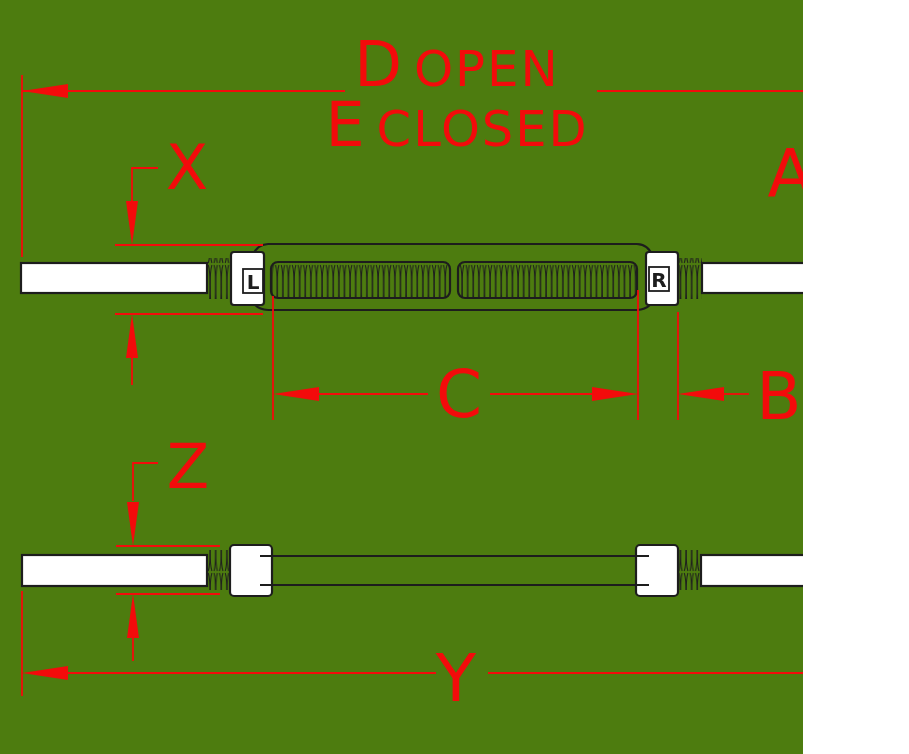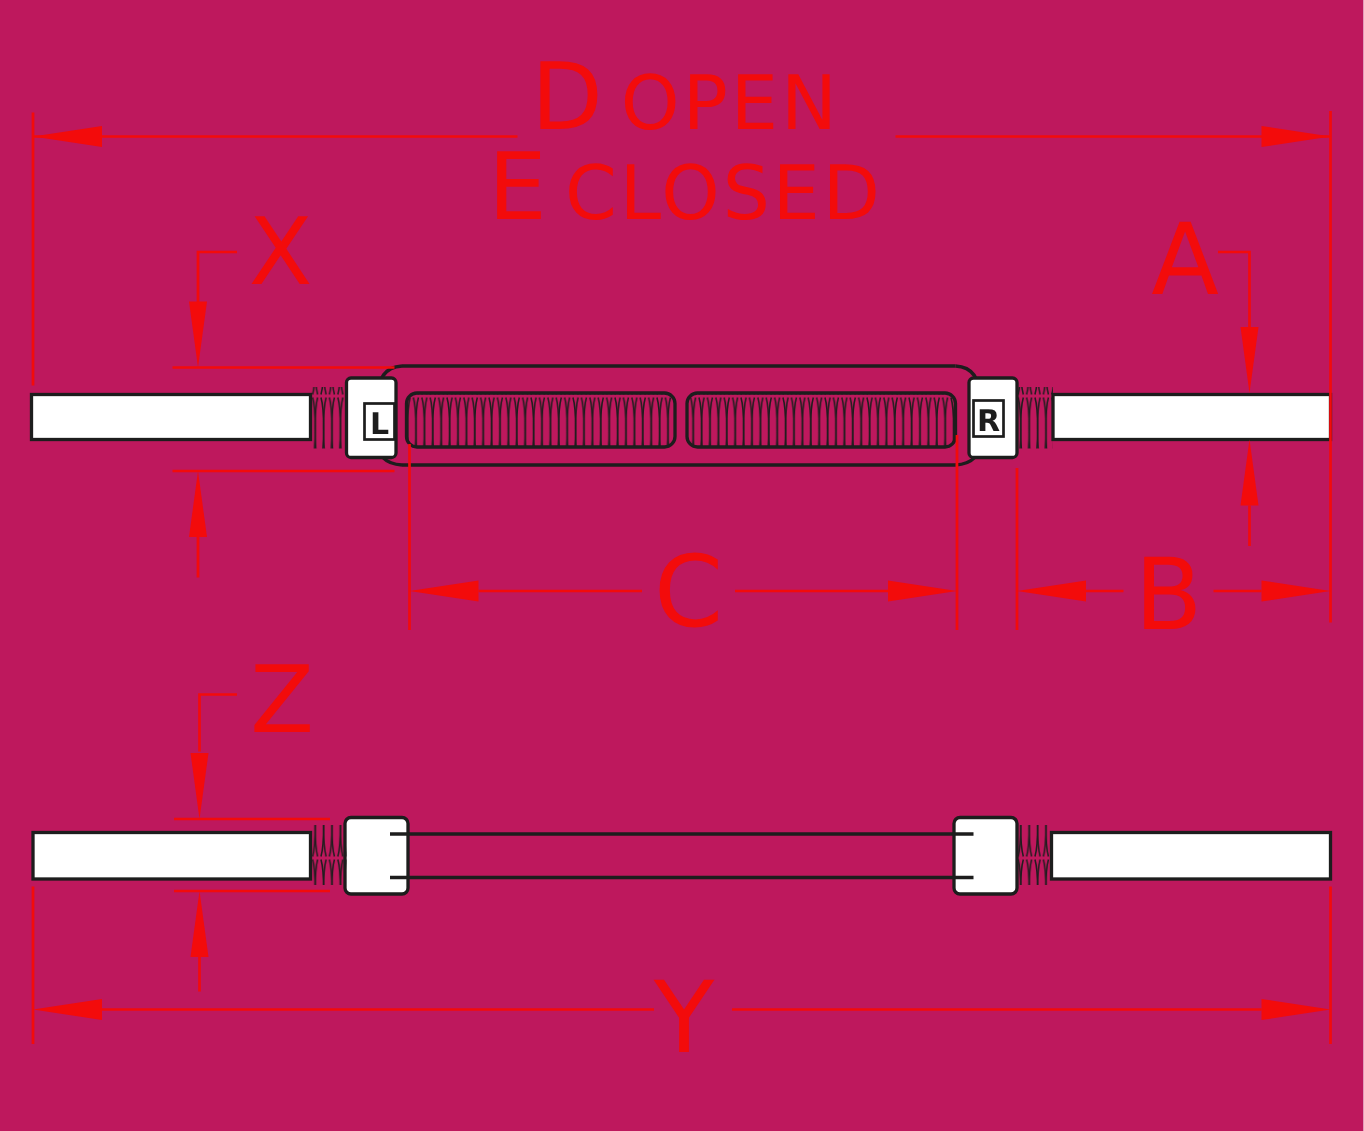--- a/index.html
+++ b/index.html
@@ -1,19 +1,19 @@
 <!DOCTYPE html>
 <html><head>
 <meta charset="utf-8">
 <style>
   html,body{margin:0;padding:0;background:#ffffff;}
   .stage{
     position:relative;
-    width:909px;height:754px;
-    background:#be185d;
+    width:803px;height:754px;
+    background:#4d7c0f;
     font-family:"DejaVu Sans", sans-serif;
     overflow:hidden;
   }
   svg{display:block;}
   text{font-family:"DejaVu Sans", sans-serif;}
   .dim-letter{font-size:66px;}
   .dim-letter-sm{font-size:62px;}
   .dim-word{font-size:50px;letter-spacing:2px;}
   .marker-letter{font-size:20px;font-weight:bold;}
 </style>

